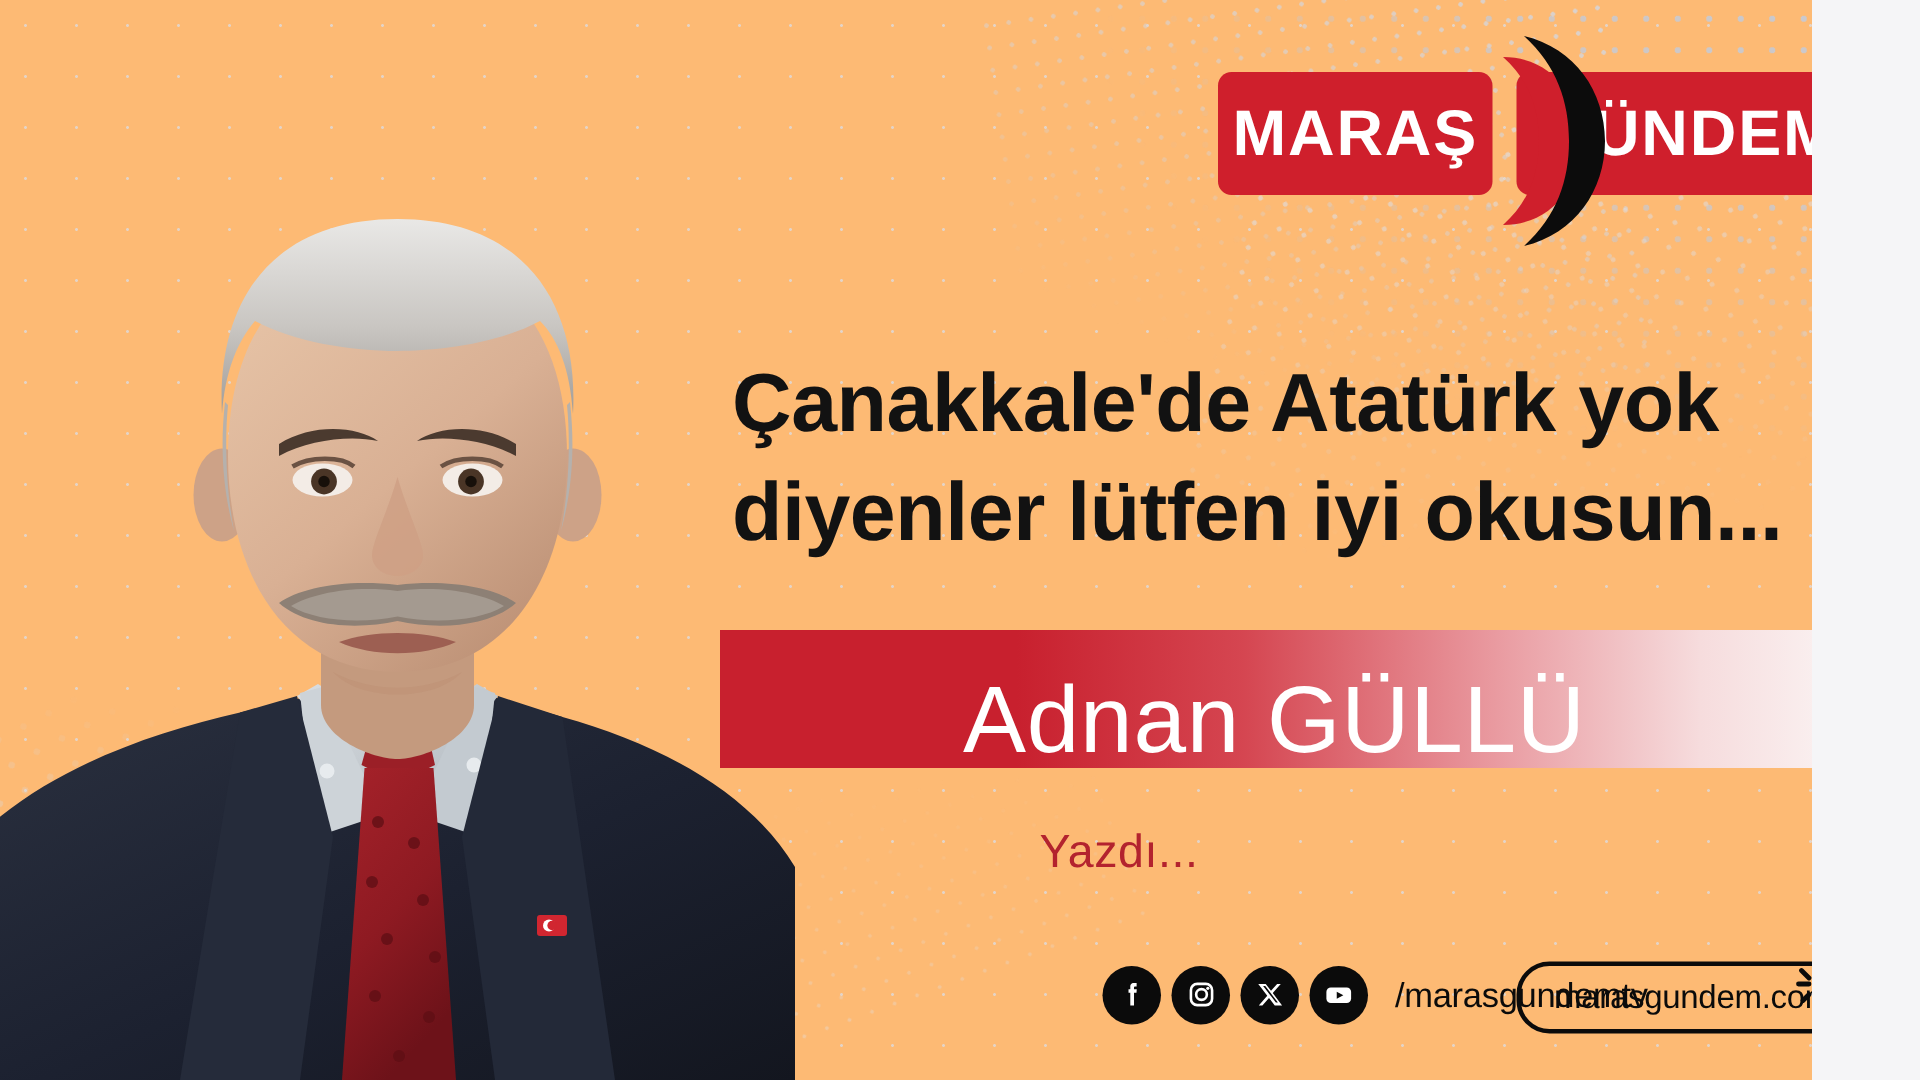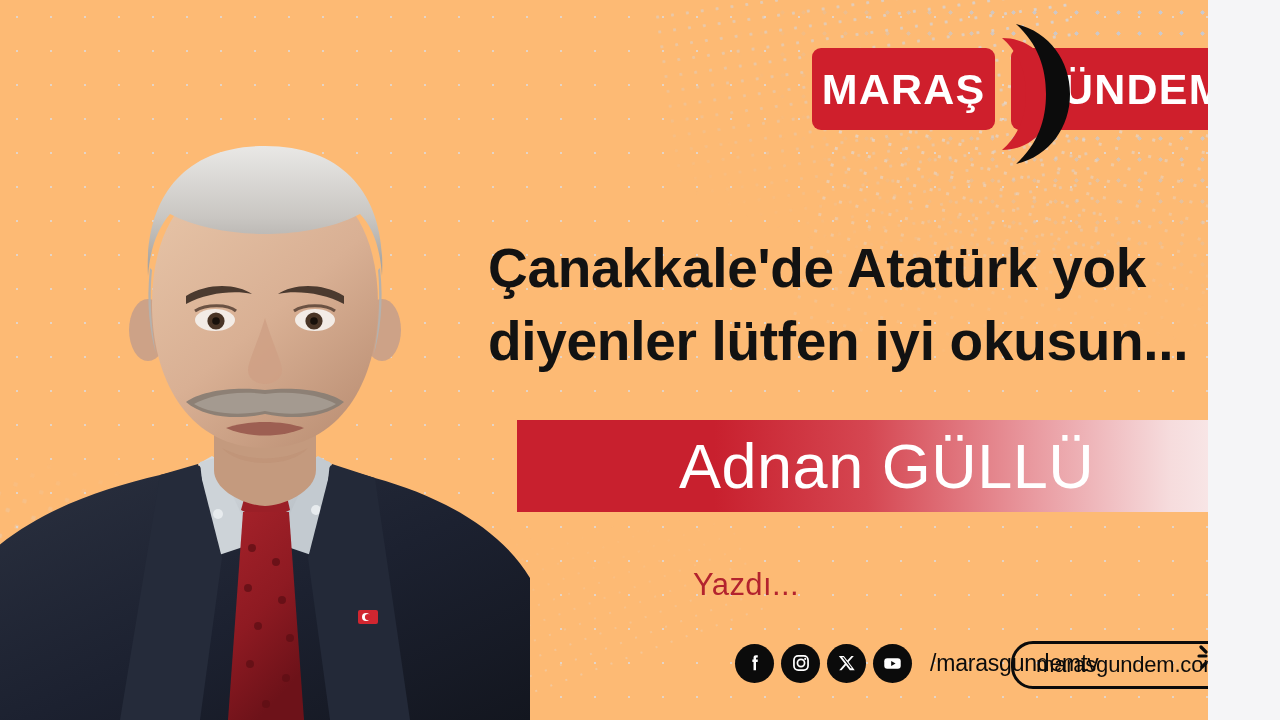--- a/index.html
+++ b/index.html
@@ -84,32 +84,31 @@
     letter-spacing:-.3px;
     font-family:"Liberation Sans","DejaVu Sans",sans-serif;
   }
   #headline .hl-line{display:block;white-space:nowrap;}
   #headline .hl-line.l2{}
 
   
   #author-banner{
     position:absolute;left:480px;top:420px;width:760px;height:92px;
     background:linear-gradient(90deg,#c8202e 0%,#c8202e 26%,#d54651 46%,#e99aa0 68%,#f6dcdd 86%,#faf0f0 97%, #f7f5f6 100%);
-    display:flex;align-items:center;margin-left:37px;
+    display:flex;align-items:flex-end;
   }
   #author-name{
     color:#ffffff;font-size:63px;font-weight:normal;letter-spacing:.5px;
     margin-left:162px;line-height:1;
     font-family:"Liberation Sans","DejaVu Sans",sans-serif;
   }
   #author-sub{
     position:absolute;left:693px;top:550px;
     color:#b3232e;font-size:31px;letter-spacing:.4px;
     font-family:"Liberation Sans","DejaVu Sans",sans-serif;
-    margin-top:17px;
   }
 
   
   #footer{position:absolute;left:735px;top:640px;height:46px;display:flex;align-items:center;}
   .soc{
     width:39px;height:39px;border-radius:50%;background:#0b0b0b;
     display:flex;align-items:center;justify-content:center;margin-right:7px;
   }
   #handle{
     margin-left:11px;font-size:23px;color:#0b0b0b;letter-spacing:-.2px;

